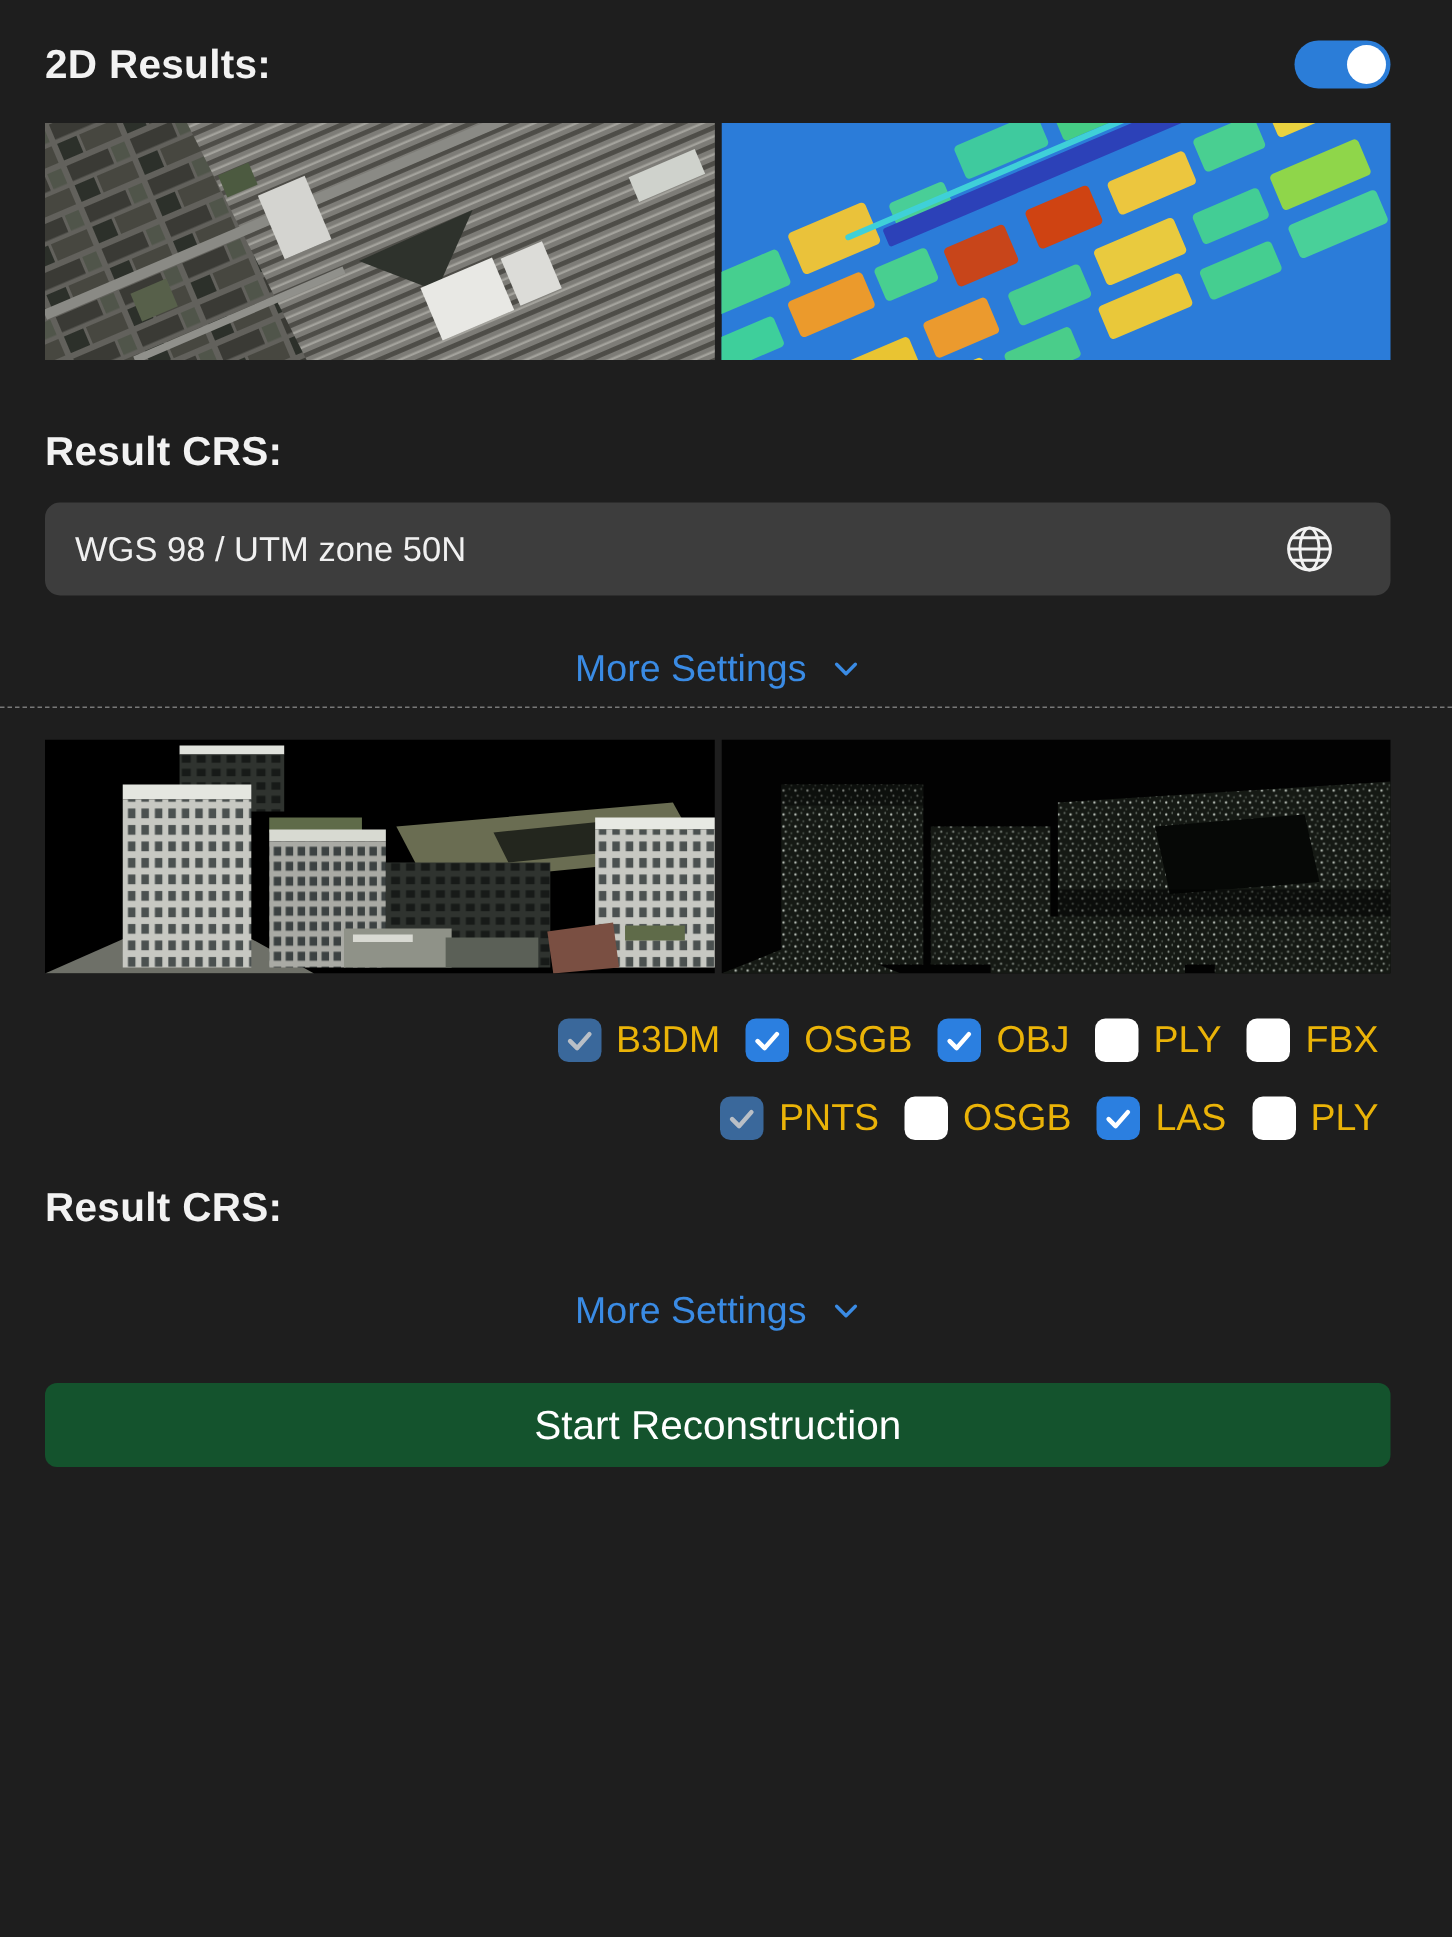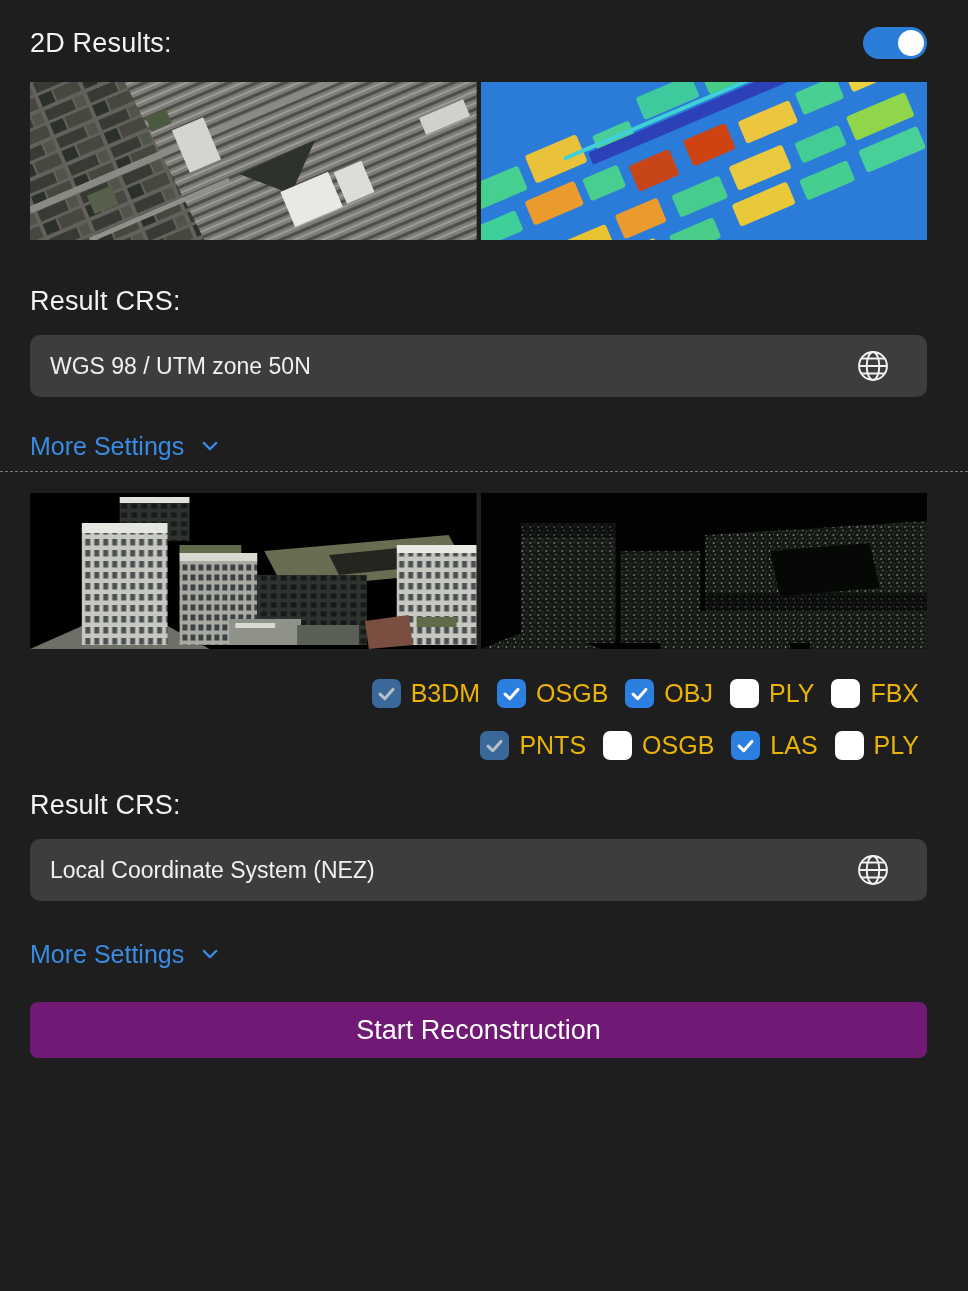--- a/index.html
+++ b/index.html
@@ -9,21 +9,21 @@
     color: #f2f2f2;
     font-family: "Liberation Sans", sans-serif;
   }
   .container { padding: 0 41px 0 30px; }
 
   
   .row-header {
     display: flex; justify-content: space-between; align-items: center;
     height: 34px;
   }
-  .section-label { font-size: 27px; font-weight: 400; color: #f2f2f2; letter-spacing: 0.2px; }
+  .section-label { font-size: 27px; font-weight: 700; color: #f2f2f2; letter-spacing: 0.2px; }
 
   
   .toggle {
     width: 64px; height: 32px; border-radius: 16px;
     background: #555; position: relative; cursor: pointer; flex: none;
   }
   .toggle.small { width: 57px; }
   .toggle.on { background: #2b7dd8; }
   .toggle .knob {
     position: absolute; top: 3px; left: 3px;
@@ -41,21 +41,21 @@
   .crs-field {
     height: 62px; background: #3d3d3d; border-radius: 10px;
     display: flex; align-items: center; justify-content: space-between;
     padding: 0 20px; cursor: pointer;
   }
   .crs-value { font-size: 23px; color: #f0f0f0; }
   .globe { width: 36px; height: 36px; margin-right: 16px; }
 
   
   .more-settings {
-    height: 32px; display: flex; align-items: center; justify-content: flex-start;
+    height: 32px; display: flex; align-items: center; justify-content: center;
     gap: 16px; color: #3a8be4; cursor: pointer;
   }
   .more-settings .ms-label { font-size: 25px; }
   .more-settings svg { width: 20px; height: 20px; }
 
   .divider { border-top: 1px dashed #787878; width: 100%; height: 0; }
 
   
   .cb-row {
     display: flex; justify-content: flex-end; align-items: center;
@@ -68,21 +68,21 @@
     color: #ffffff; flex: none;
   }
   .cb svg { width: 21px; height: 21px; }
   .cb.checked { background: #2b7fe0; }
   .cb.checked.disabled { background: #3a689b; color: #b9bfc6; }
   .cb-label { font-size: 25px; color: #eab308; }
 
   
   .start-btn {
     width: 100%; height: 56px; border: none; border-radius: 8px;
-    background: #701a75; color: #ffffff; font-size: 27px;
+    background: #14532d; color: #ffffff; font-size: 27px;
     font-family: "Liberation Sans", sans-serif; cursor: pointer;
     display: flex; align-items: center; justify-content: center;
   }
 
   
   .mt-h2d  { margin-top: 26px; }
   .mt-img1 { margin-top: 22px; }
   .mt-crs1 { margin-top: 45px; height: 32px; display: flex; align-items: center; }
   .mt-in1  { margin-top: 18px; }
   .mt-ms1  { margin-top: 33px; }
@@ -327,30 +327,20 @@
       </label>
       <label class="cb-item">
         <span class="cb"></span>
         <span class="cb-label">PLY</span>
       </label>
     </div>
 
   <div class="mt-crs2">
     <span class="section-label">Result CRS:</span>
   </div>
-  <div class="crs-field mt-in2">
-    <span class="crs-value">Local Coordinate System (NEZ)</span>
-    <svg class="globe" viewBox="0 0 24 24" fill="none" stroke="#f2f2f2" stroke-width="1.3">
-      <circle cx="12" cy="12" r="9.3"></circle>
-      <ellipse cx="12" cy="12" rx="4.2" ry="9.3"></ellipse>
-      <line x1="2.7" y1="12" x2="21.3" y2="12"></line>
-      <line x1="4.1" y1="7" x2="19.9" y2="7"></line>
-      <line x1="4.1" y1="17" x2="19.9" y2="17"></line>
-    </svg>
-  </div>
 
   <div class="more-settings mt-ms2">
     <span class="ms-label">More Settings</span>
     <svg viewBox="0 0 16 16" fill="none" stroke="#3a8be4" stroke-width="1.8" stroke-linecap="round" stroke-linejoin="round">
       <path d="M3 5.5 L8 10.5 L13 5.5"></path>
     </svg>
   </div>
 
   <button class="start-btn mt-btn">
     <span>Start Reconstruction</span>

